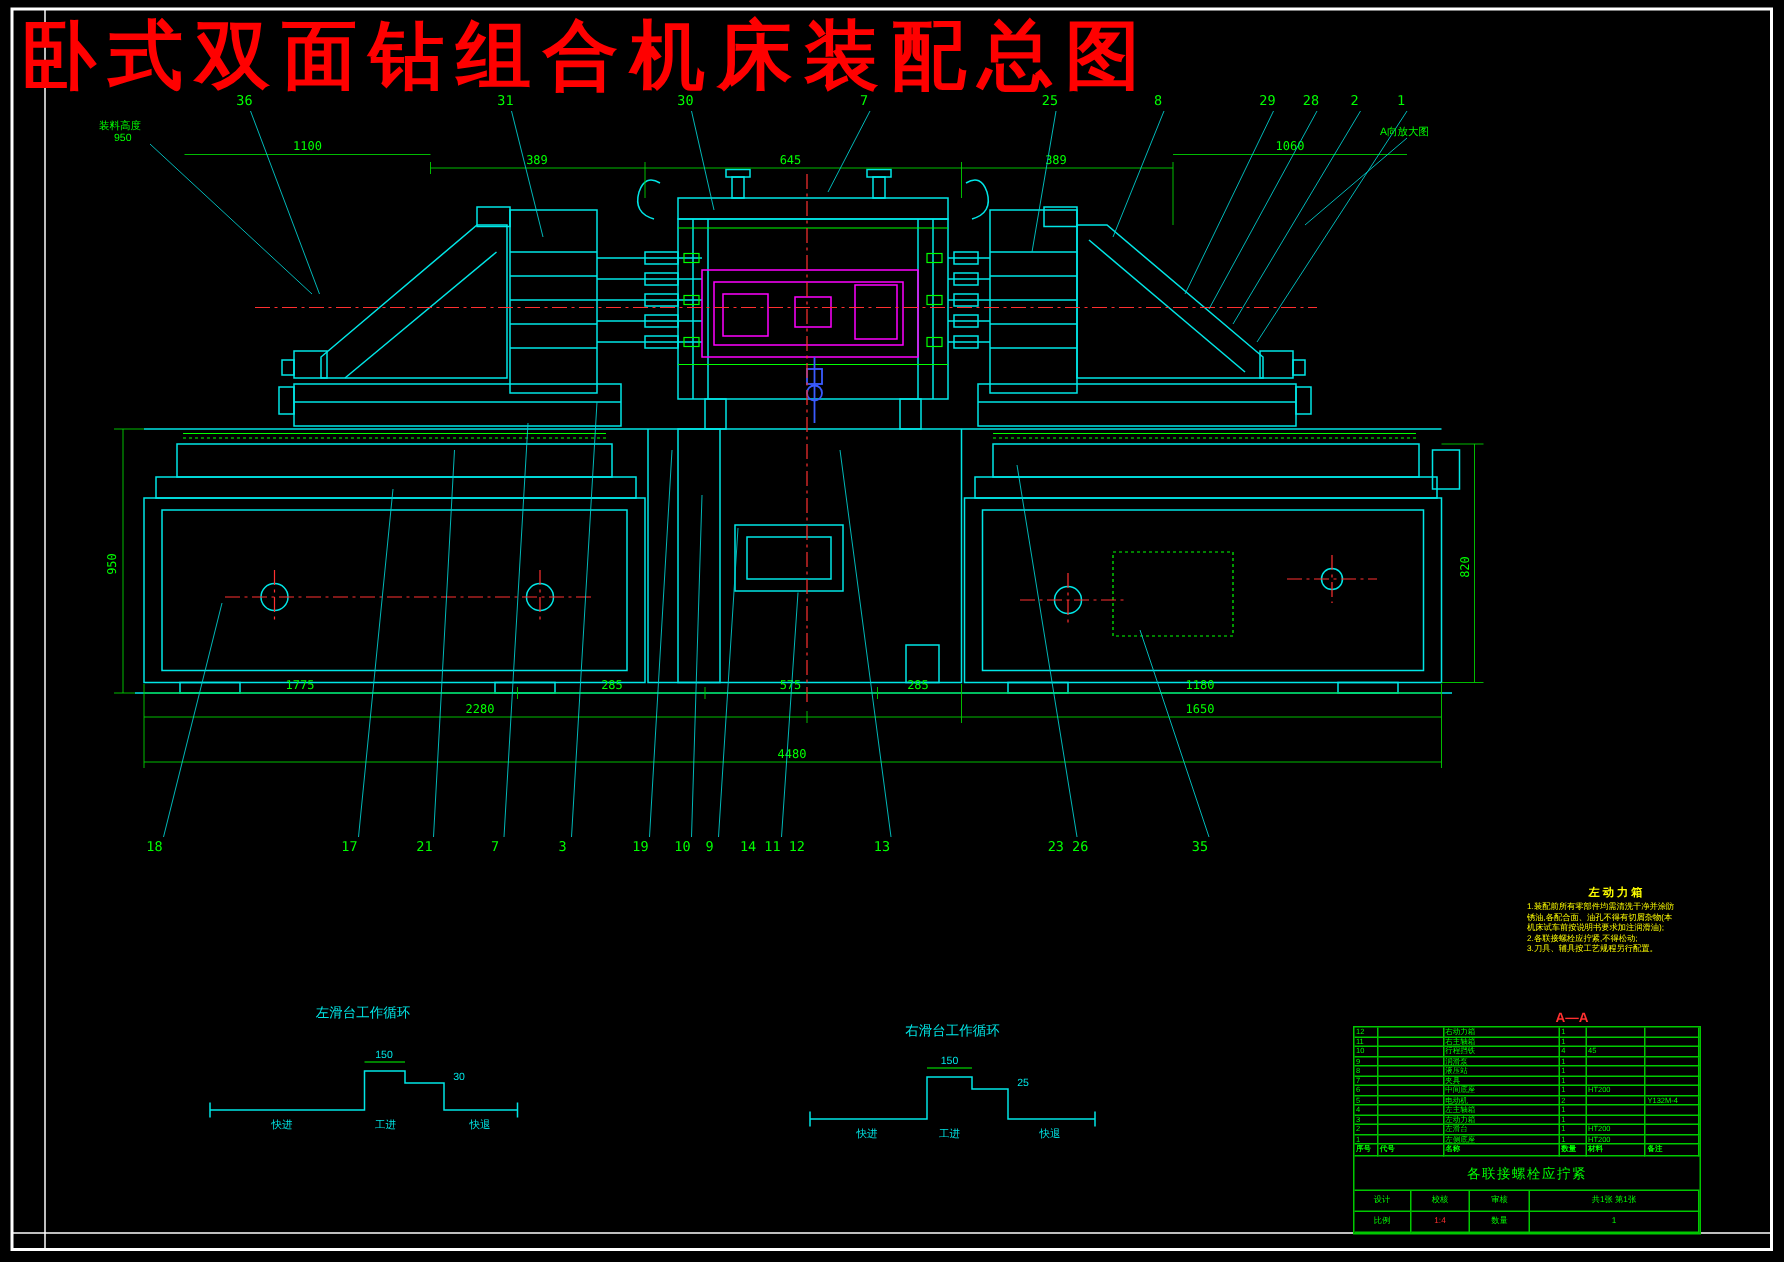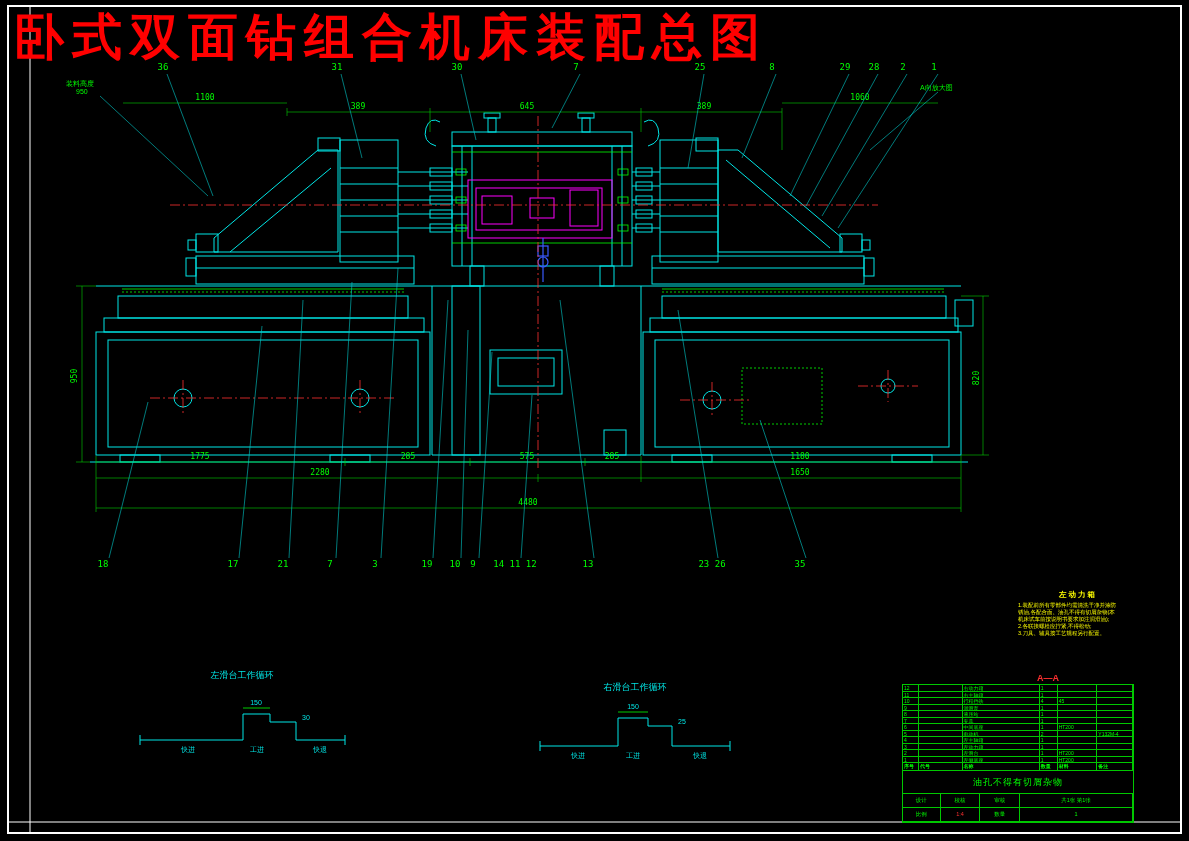--- a/index.html
+++ b/index.html
@@ -421,21 +421,21 @@
     <div id="bom-header">
         <div class="trow th">
           <div class="tcell" style="width: 16px;">序号</div>
           <div class="tcell" style="width: 44px;">代号</div>
           <div class="tcell" style="width: 78px;">名称</div>
           <div class="tcell" style="width: 18px;">数量</div>
           <div class="tcell" style="width: 40px;">材料</div>
           <div class="tcell" style="width: 36px;">备注</div>
         </div>
       </div>
-    <div class="tb-name">油孔不得有切屑杂物</div>
+    <div class="tb-name">各联接螺栓应拧紧</div>
     <div class="tb-row">
       <div class="tb-cell" style="width:38px">设计</div>
       <div class="tb-cell" style="width:40px">校核</div>
       <div class="tb-cell" style="width:40px">审核</div>
       <div class="tb-cell" style="width:114px">共1张 第1张</div>
     </div>
     <div class="tb-row">
       <div class="tb-cell" style="width:38px">比例</div>
       <div class="tb-cell" style="width:40px;color:#ff3030">1:4</div>
       <div class="tb-cell" style="width:40px">数量</div>

